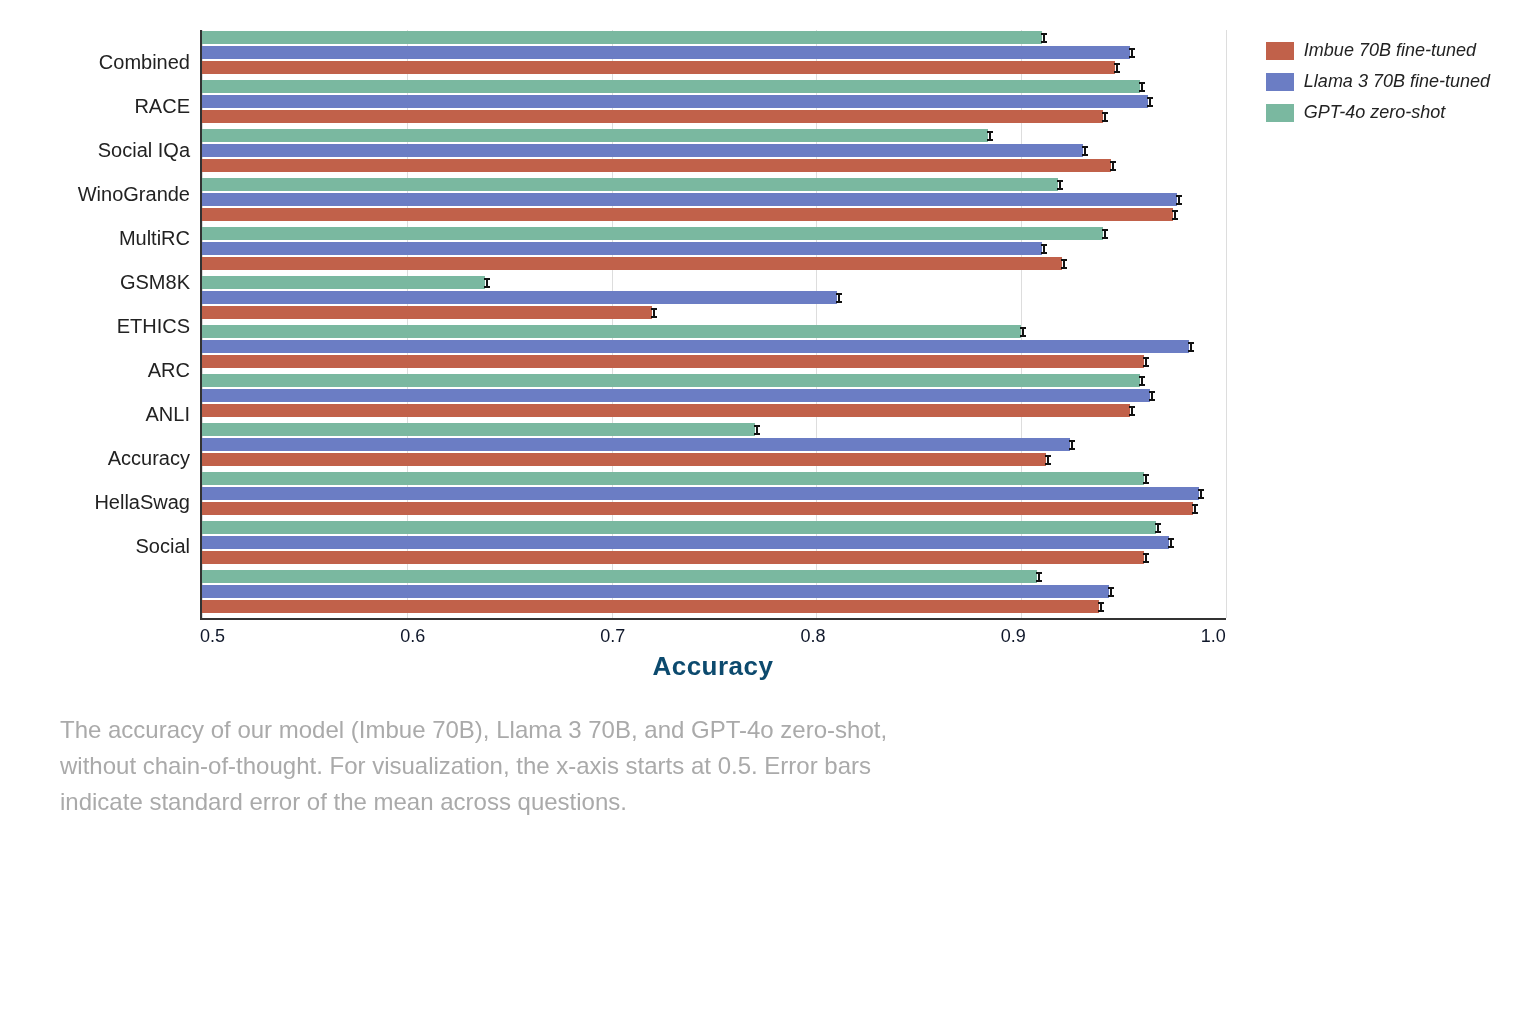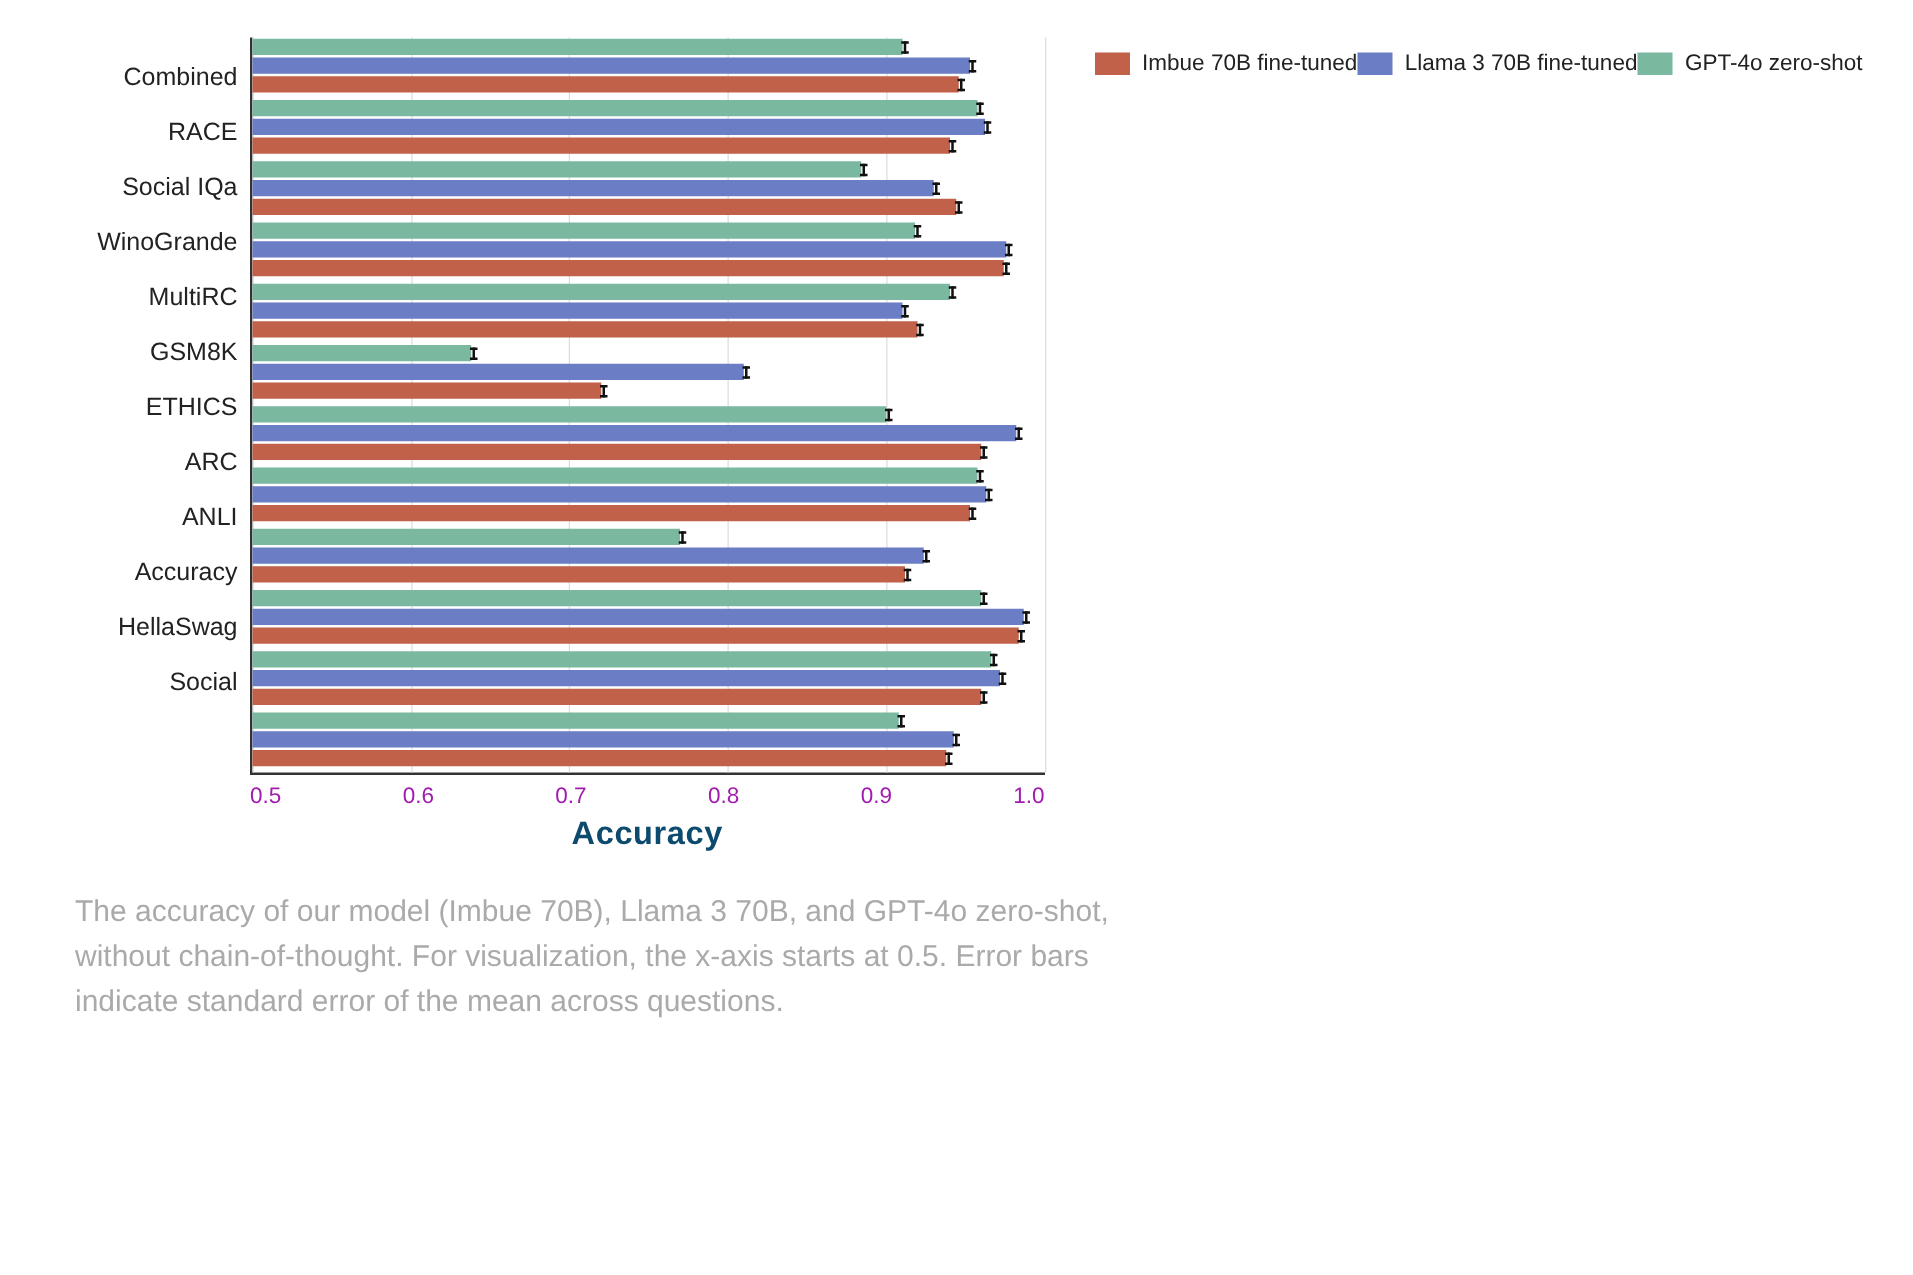--- a/index.html
+++ b/index.html
@@ -114,41 +114,42 @@
       display: flex;
       flex-direction: row;
       justify-content: space-between;
       padding: 6px 0 0 0;
       border-top: none;
       position: relative;
     }
 
     .x-tick {
       font-size: 18px;
-      color: #a21caf;
+      color: #0f172a;
       font-family: Arial, sans-serif;
       text-align: center;
     }
 
     .x-title {
       text-align: center;
       font-size: 26px;
       color: #0c4a6e;
       font-family: Arial, sans-serif;
       margin-top: 4px;
       font-weight: bold;
       letter-spacing: 0.5px;
     }
 
     .legend {
       display: flex;
-      flex-direction: row;
+      flex-direction: column;
       margin-left: 40px;
       margin-top: 10px;
       min-width: 220px;
+      font-style: italic;
     }
 
     .legend-item {
       display: flex;
       align-items: center;
       margin-bottom: 10px;
     }
 
     .legend-color {
       width: 28px;

